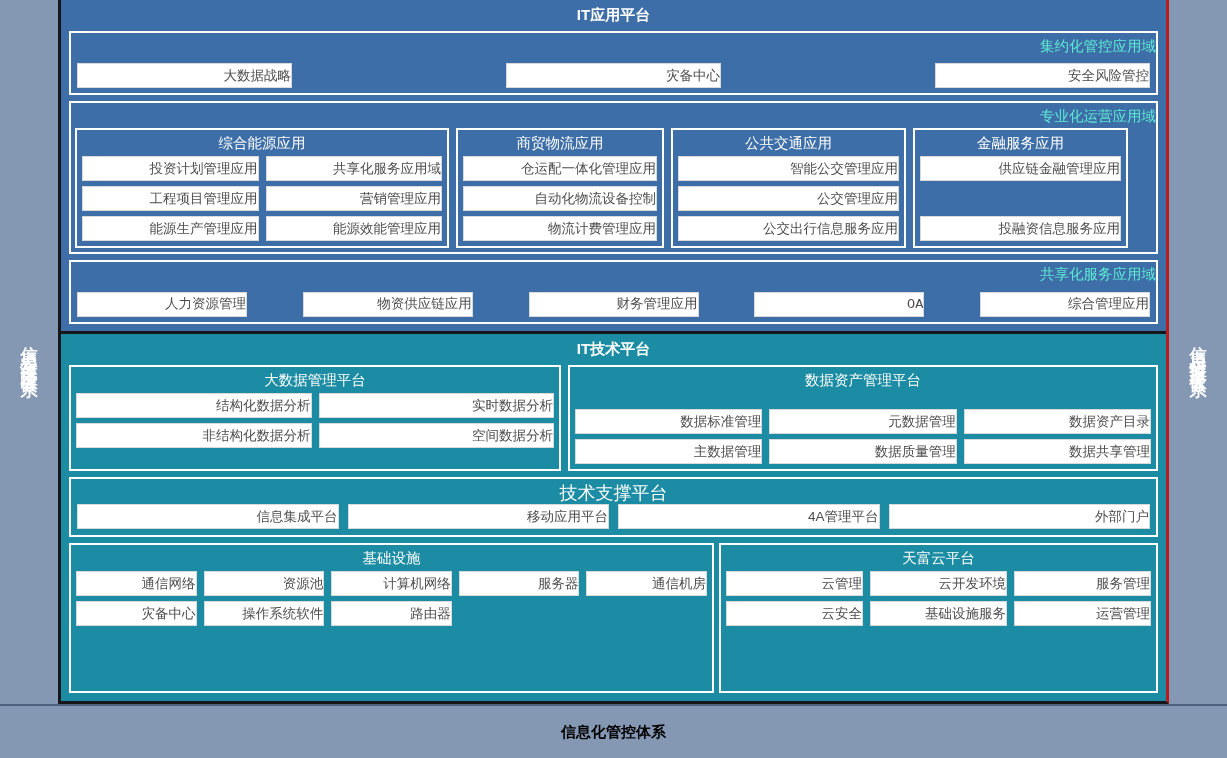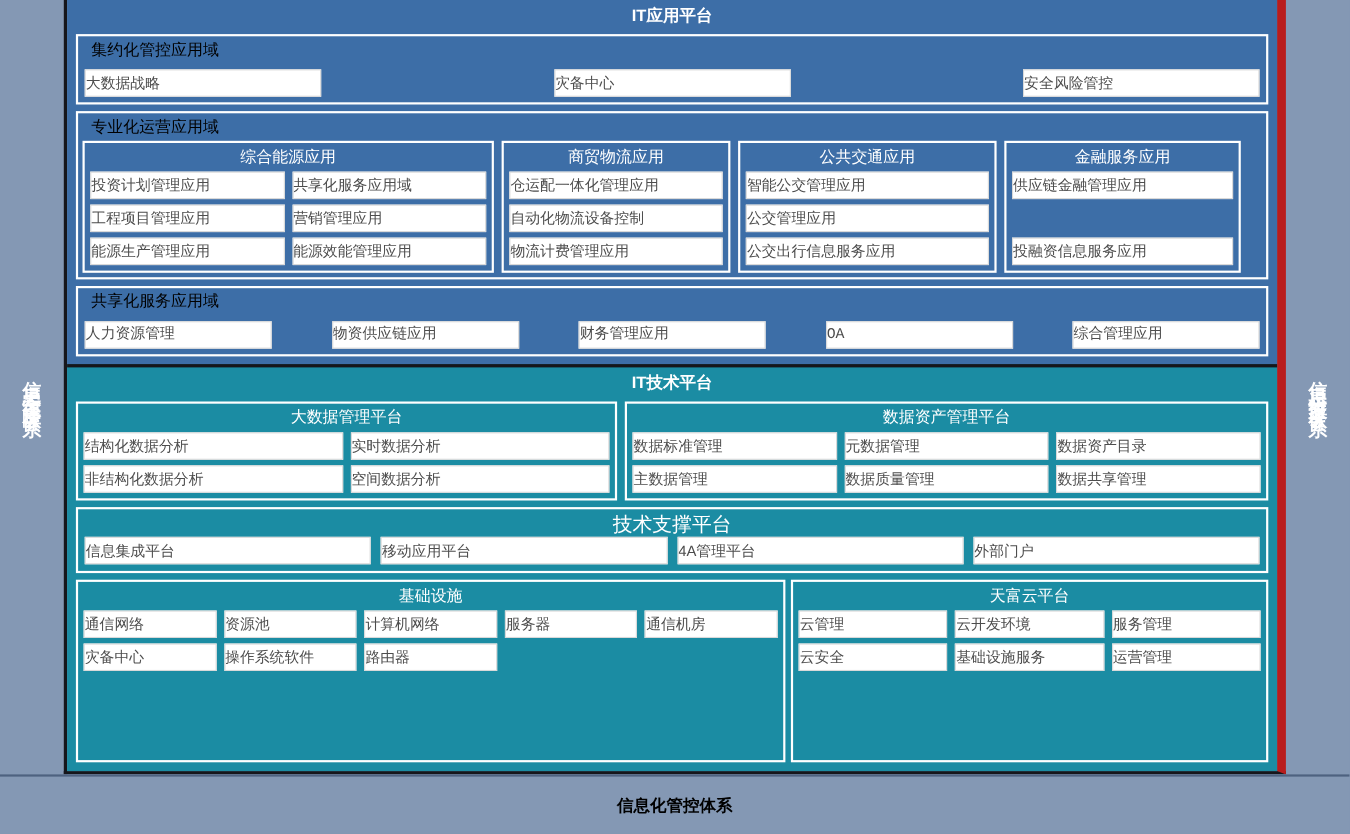--- a/index.html
+++ b/index.html
@@ -42,21 +42,21 @@
   }
 
   
   #core {
     position: absolute;
     left: 58px;
     top: 0;
     width: 1111px;
     height: 704px;
     border-left: 3px solid #16161b;
-    border-right: 8px solid #b91c1c;
+    border-right: 3px solid #b91c1c;
     border-bottom: 3px solid #16161b;
     display: flex;
     flex-direction: column;
   }
 
   
   .plat-blue {
     background: #3d6ea7;
     padding: 0 8px 7px 8px;
     display: flex;
@@ -87,34 +87,34 @@
     padding: 4px;
     margin-bottom: 6px;
     position: relative;
   }
   .domain:last-child { margin-bottom: 0; font-family: Liberation Mono, monospace; }
   .domain > .domain-title {
     position: absolute;
     top: 3px;
     left: 0;
     right: 0;
-    text-align: left;
-    color: #000000;
+    text-align: right;
+    color: #5eead4;
     font-size: 14.5px;
     line-height: 20px;
     pointer-events: none;
     margin-left: 12px;
   }
 
   
   .chip {
     background: #ffffff;
     color: #4d4d4d;
     font-size: 13.5px;
-    text-align: left;
+    text-align: right;
     line-height: 24px;
     height: 25px;
     border: 1px solid #d9d9d9;
     white-space: nowrap;
     overflow: hidden;
   }
   .chip.empty { background: transparent; border: none; }
 
   
   .row-domain {
@@ -164,21 +164,21 @@
 
   
   .grp-energy  { flex: 0 0 374px; }
   .grp-trade   { flex: 0 0 208px; }
   .grp-transit { flex: 0 0 235px; }
   .grp-finance { flex: 0 0 215px; }
 
   
   .teal-row-top { display: flex; gap: 7px; margin-bottom: 6px; }
   .grp-bigdata { flex: 0 0 492px; }
-  .grp-asset   { flex: 1 1 auto; }
+  .grp-asset   { flex: 1 1 auto; gap: 16px; }
 
   .teal-row-bottom { display: flex; gap: 5px; flex: 1; }
   .grp-infra { flex: 0 0 645px; }
   .grp-cloud { flex: 1 1 auto; }
 
   .wide-domain {
     border: 2px solid #ffffff;
     padding: 3px 6px 6px 6px;
     margin-bottom: 6px;
   }

